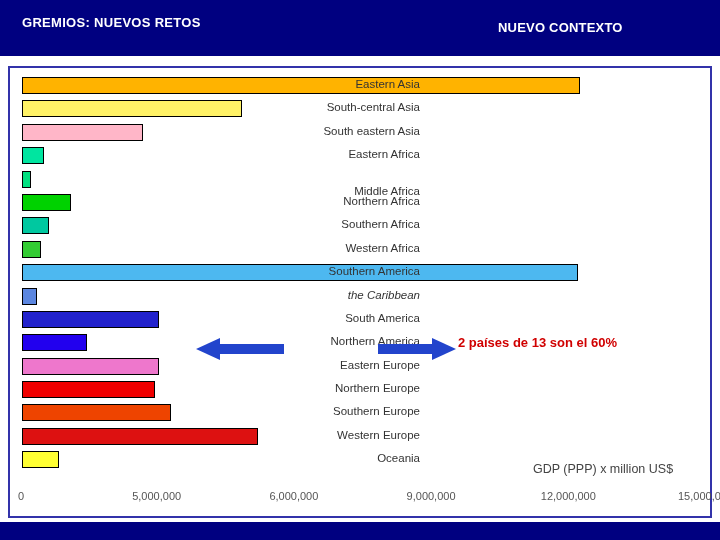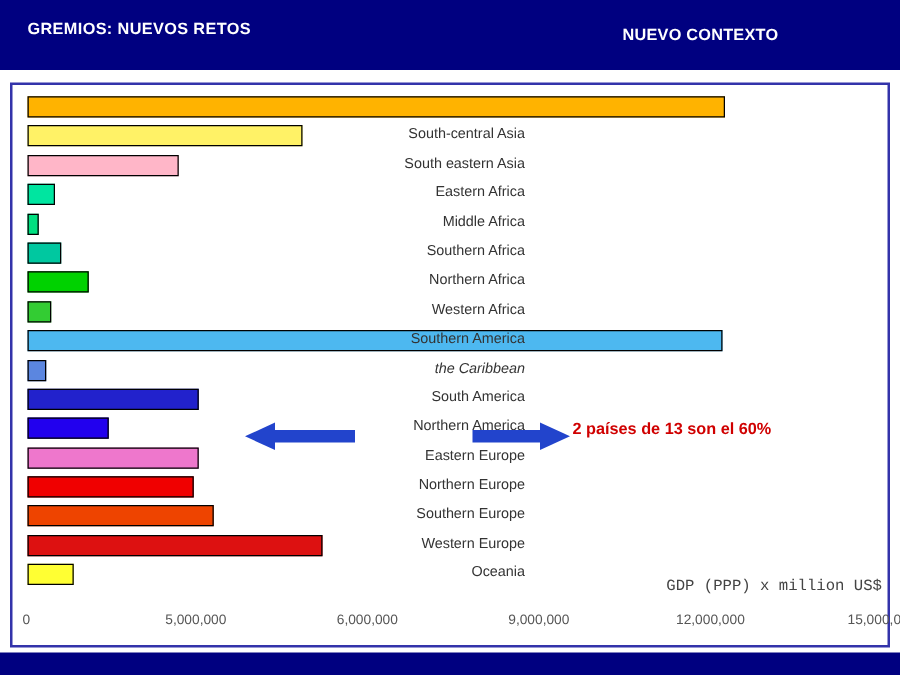--- a/index.html
+++ b/index.html
@@ -69,21 +69,21 @@
   }
   
   .credit{
     position:absolute;left:22px;top:9px;
     font-size:10.5px;font-weight:bold;color:#111111;
     white-space:nowrap;
   }
   
   .gdp-caption{
     position:absolute;left:523px;top:394px;
-    font-size:12.5px;color:#444444;white-space:nowrap;font-family:Liberation Mono, monospace;
+    font-size:12.5px;color:#444444;white-space:nowrap;
   }
   
   .annot-text{
     position:absolute;left:458px;top:335px;
     color:#d00000;font-size:13px;font-weight:bold;
     white-space:nowrap;
   }
   .arrow{position:absolute;}
   .arrow .shaft{position:absolute;background:#2244cc;}
   .arrow .head{position:absolute;width:0;height:0;}
@@ -113,44 +113,45 @@
   <div class="header-title">GREMIOS: NUEVOS RETOS</div>
   <div class="header-sub">NUEVO CONTEXTO</div>
 </div>
 <div class="header-rule"></div>
 
 <div class="chart-frame">
   <div class="credit">© Geo.HIVE 2005</div>
   <div class="plot" id="plot">
       <div class="row">
         <div class="bar" style="left: 12px; width: 557.947px; background: rgb(255, 179, 0);"></div>
+        <div class="row-label" style="right: 290px; width: 240px;">Eastern Asia</div>
       </div>
       <div class="row">
         <div class="bar" style="left: 12px; width: 219.52px; background: rgb(255, 242, 102);"></div>
         <div class="row-label" style="right: 290px; width: 240px;">South-central Asia</div>
       </div>
       <div class="row">
         <div class="bar" style="left: 12px; width: 121.193px; background: rgb(255, 182, 200);"></div>
         <div class="row-label" style="right: 290px; width: 240px;">South eastern Asia</div>
       </div>
       <div class="row">
         <div class="bar" style="left: 12px; width: 21.952px; background: rgb(0, 229, 160);"></div>
         <div class="row-label" style="right: 290px; width: 240px;">Eastern Africa</div>
       </div>
       <div class="row">
         <div class="bar" style="left: 12px; width: 9.14667px; background: rgb(0, 224, 128);"></div>
-        <div class="row-label" style="right: 290px; width: 240px;">Middle Africa</div>
+        <div class="row-label" style="right: 290px; width: 240px; margin-top: 13px;">Middle Africa</div>
+      </div>
+      <div class="row">
+        <div class="bar" style="left: 12px; width: 49.392px; background: rgb(0, 210, 0);"></div>
+        <div class="row-label" style="right: 290px; width: 240px;">Northern Africa</div>
       </div>
       <div class="row">
         <div class="bar" style="left: 12px; width: 26.9827px; background: rgb(0, 200, 160);"></div>
         <div class="row-label" style="right: 290px; width: 240px;">Southern Africa</div>
-      </div>
-      <div class="row">
-        <div class="bar" style="left: 12px; width: 49.392px; background: rgb(0, 210, 0);"></div>
-        <div class="row-label" style="right: 290px; width: 240px;">Northern Africa</div>
       </div>
       <div class="row">
         <div class="bar" style="left: 12px; width: 18.7507px; background: rgb(51, 204, 51);"></div>
         <div class="row-label" style="right: 290px; width: 240px;">Western Africa</div>
       </div>
       <div class="row">
         <div class="bar" style="left: 12px; width: 555.66px; background: rgb(77, 184, 240);"></div>
         <div class="row-label" style="right: 290px; width: 240px;">Southern America</div>
       </div>
       <div class="row">

